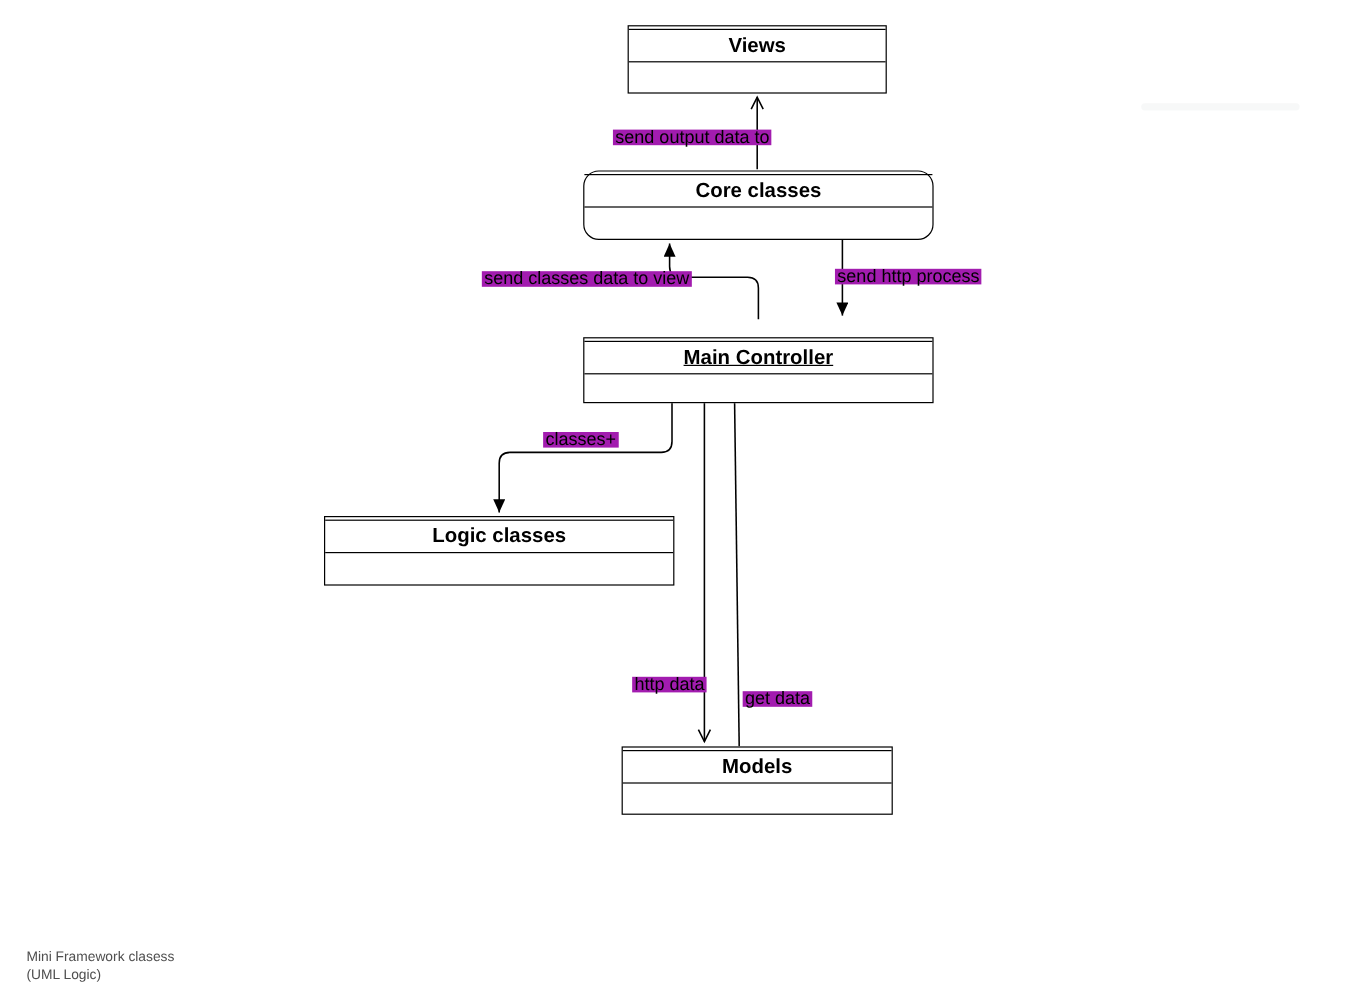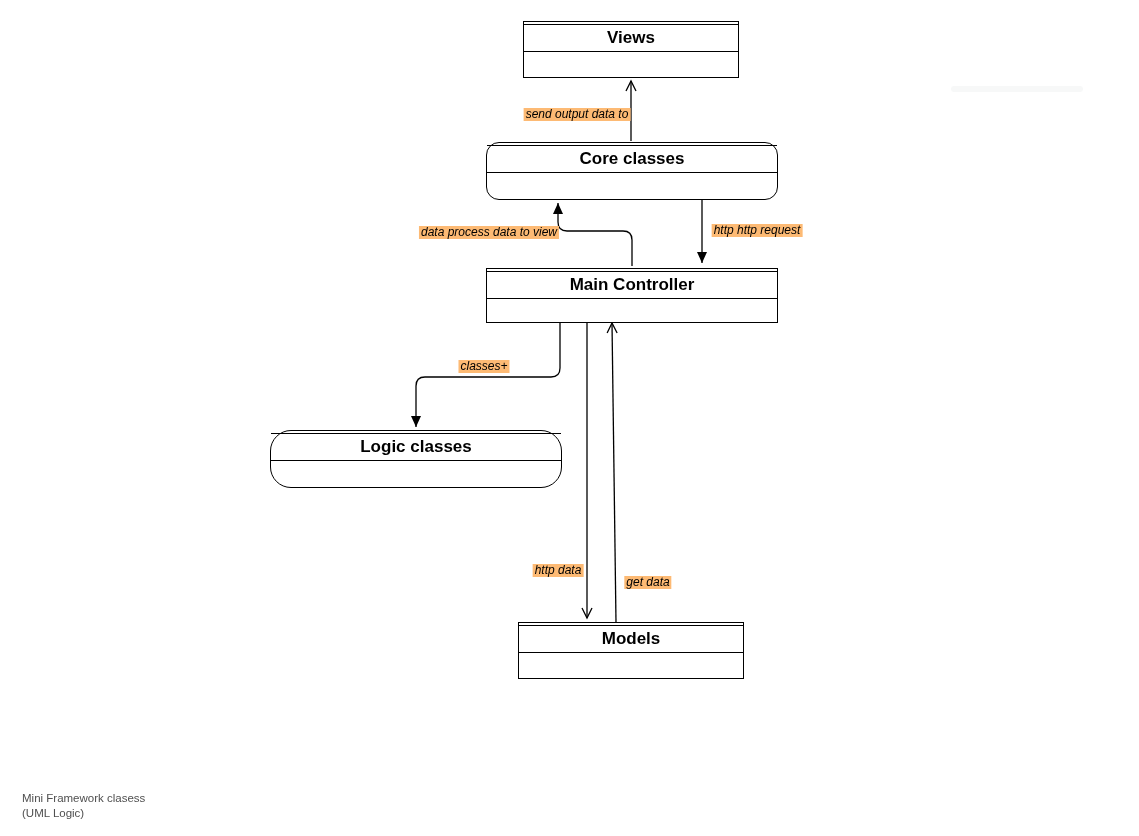--- a/index.html
+++ b/index.html
@@ -15,22 +15,22 @@
     box-sizing:border-box;display:flex;flex-direction:column;
   }
   .uml-title{
     margin-top:2px;border-top:1px solid #000;border-bottom:1px solid #000;
     height:26px;line-height:26px;text-align:center;
     font-weight:bold;font-size:17px;color:#000;white-space:nowrap;
   }
   .uml-body{flex:1;}
   .edge-label{
     position:absolute;transform:translateX(-50%);
-    font-size:12px;line-height:13px;color:#000;background:#fdba74;
-    white-space:nowrap;padding:0 2px;font-style:italic;
+    font-size:15px;line-height:13px;color:#000;background:#a21caf;
+    white-space:nowrap;padding:0 2px;
   }
   .caption{
     position:absolute;left:22px;top:779px;
     font-size:11.5px;line-height:15px;color:#4f4f4f;margin-top:12px;
   }
   .smudge{
     position:absolute;left:951px;top:86px;width:132px;height:6px;
     background:#f3f5f5;border-radius:3px;opacity:.65;
   }
 </style>
@@ -67,40 +67,40 @@
   <div class="uml-box" style="left:523px;top:21px;width:216px;height:57px;">
     <div class="uml-title">Views</div>
     <div class="uml-body"></div>
   </div>
 
   <div class="uml-box" style="left:486px;top:142px;width:292px;height:58px;border-radius:13px;">
     <div class="uml-title">Core classes</div>
     <div class="uml-body"></div>
   </div>
 
-  <div class="uml-box" style="left:486px;top:268px;width:292px;height:55px;">
+  <div class="uml-box" style="left:486px;top:281px;width:292px;height:55px;text-decoration:underline;">
     <div class="uml-title">Main Controller</div>
     <div class="uml-body"></div>
   </div>
 
-  <div class="uml-box" style="left:270px;top:430px;width:292px;height:58px;border-radius:21px;">
+  <div class="uml-box" style="left:270px;top:430px;width:292px;height:58px;">
     <div class="uml-title">Logic classes</div>
     <div class="uml-body"></div>
   </div>
 
   <div class="uml-box" style="left:518px;top:622px;width:226px;height:57px;gap:11px;">
     <div class="uml-title">Models</div>
     <div class="uml-body"></div>
   </div>
 
   <span class="edge-label" style="left:577px;top:108px;">send output data to</span>
 
-  <span class="edge-label" style="left:489px;top:226px;">data process data to view</span>
+  <span class="edge-label" style="left:489px;top:226px;">send classes data to view</span>
 
-  <span class="edge-label" style="left:757px;top:224px;">http http request</span>
+  <span class="edge-label" style="left:757px;top:224px;">send http process</span>
 
   <span class="edge-label" style="left:484px;top:360px;">classes+</span>
 
   <span class="edge-label" style="left:558px;top:564px;">http data</span>
 
   <span class="edge-label" style="left:648px;top:576px;">get data</span>
 
   <div class="caption">
     <div>Mini Framework clasess</div>
     <div>(UML Logic)</div>

